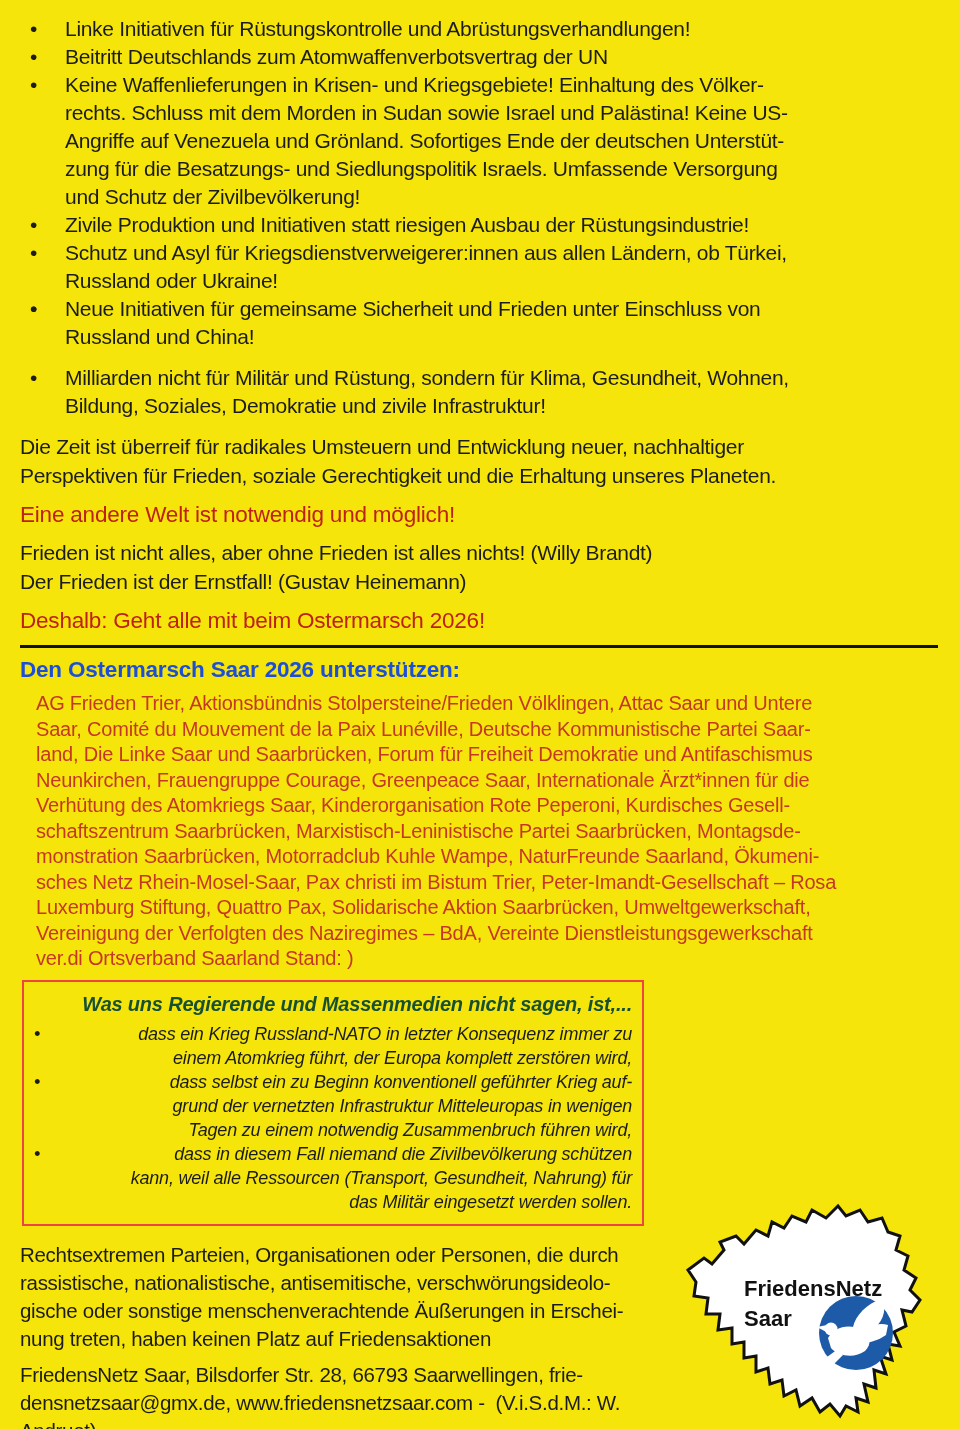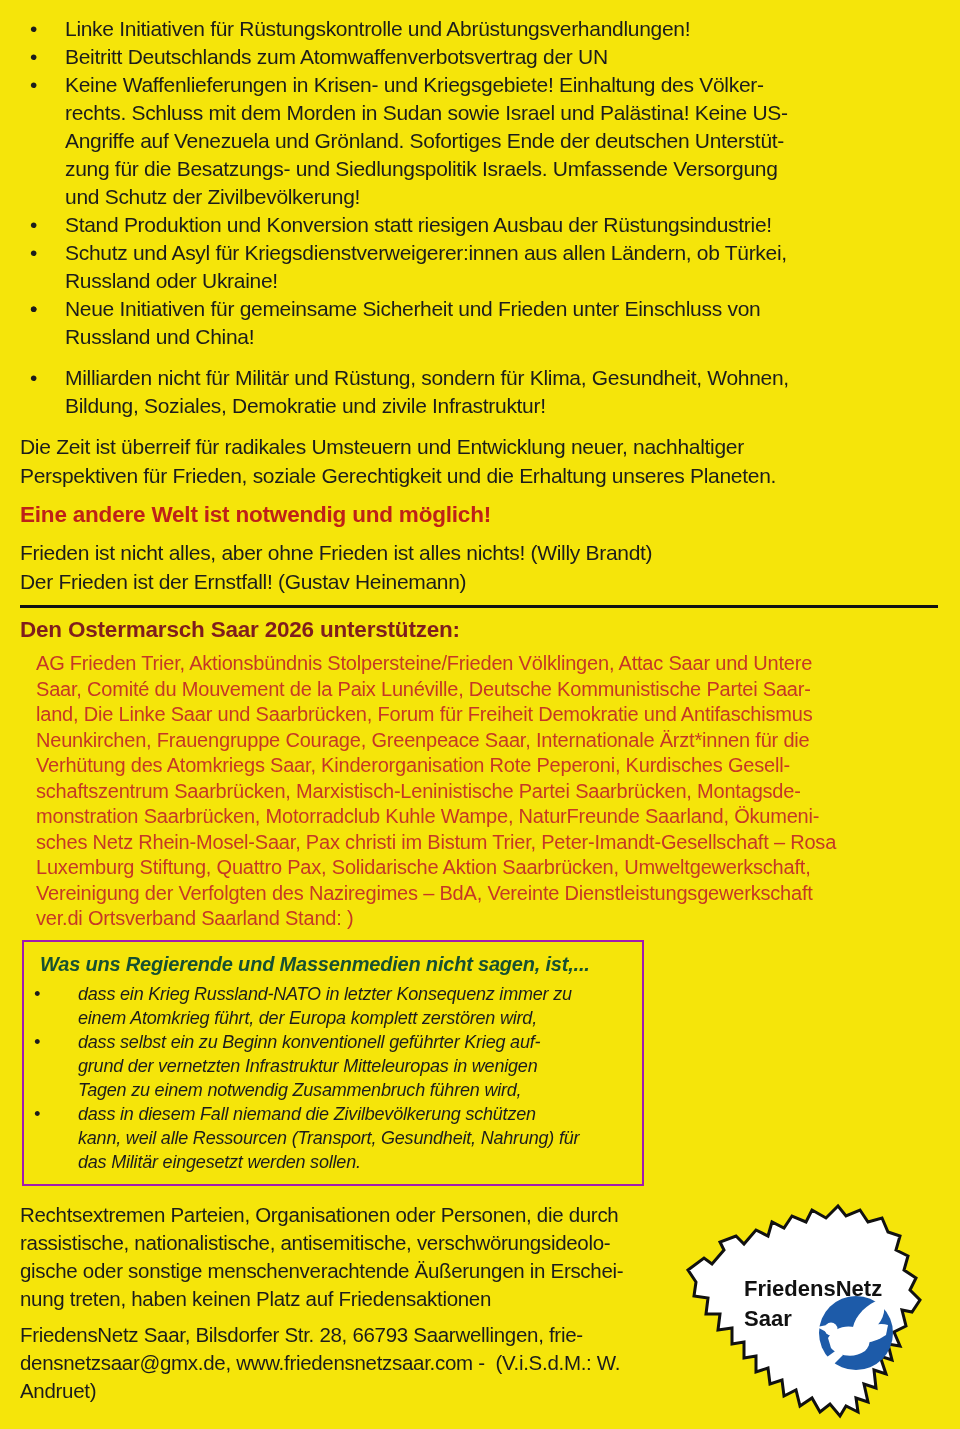--- a/index.html
+++ b/index.html
@@ -24,46 +24,47 @@
   ul.main-list li .dot{
     position:absolute;left:10px;top:0;
     font-size:21px;line-height:28px;
   }
   ul.main-list li.gap{margin-top:13px;}
   .para{
     font-size:21px;line-height:29px;letter-spacing:-0.3px;
     margin:12px 0 0 0;white-space:pre;
   }
   .red-heading{
-    color:#BE2118;font-weight:bold;font-size:22.5px;line-height:30px;
+    color:#BE2118;font-weight:normal;font-size:22.5px;line-height:30px;
     margin:10px 0 0 0;letter-spacing:-0.2px;white-space:pre;
   }
   .quotes{
     font-size:21px;line-height:29px;letter-spacing:-0.3px;
     margin:8px 0 0 0;white-space:pre;
   }
   .divider{
     border:none;border-top:3px solid #111;
     margin:9px 0 0 0;width:918px;
   }
   .green-heading{
-    color:#7f1d1d;font-weight:bold;font-size:22.5px;line-height:30px;
+    color:#1d4ed8;font-weight:bold;font-size:22.5px;line-height:30px;
     margin:7px 0 0 0;letter-spacing:-0.2px;white-space:pre;
   }
   .supporters{
     color:#C53826;font-size:20px;line-height:25.5px;letter-spacing:-0.2px;
     margin:6px 0 0 16px;white-space:pre;
   }
   
   .info-box{
     margin:8px 0 0 2px;
     width:600px;
-    border:2px solid #a21caf;
+    border:2px solid #ef4444;
     padding:8px 10px 10px 8px;
     background:transparent;
+    text-align:right;
   }
   .info-box .box-title{
     color:#175031;font-weight:bold;font-style:italic;
     font-size:20px;line-height:28px;letter-spacing:-0.2px;
     padding-left:8px;margin:0 0 4px 0;white-space:pre;
   }
   ul.box-list{list-style:none;margin:0;padding:0;}
   ul.box-list li{
     position:relative;padding-left:46px;
     font-style:italic;font-size:18px;line-height:24px;
@@ -87,38 +88,39 @@
 <div class="page">
 
   <ul class="main-list">
     <li><span class="dot">•</span><span>Linke Initiativen für Rüstungskontrolle und Abrüstungsverhandlungen!</span></li>
     <li><span class="dot">•</span><span>Beitritt Deutschlands zum Atomwaffenverbotsvertrag der UN</span></li>
     <li><span class="dot">•</span><span>Keine Waffenlieferungen in Krisen- und Kriegsgebiete! Einhaltung des Völker-
 rechts. Schluss mit dem Morden in Sudan sowie Israel und Palästina! Keine US-
 Angriffe auf Venezuela und Grönland. Sofortiges Ende der deutschen Unterstüt-
 zung für die Besatzungs- und Siedlungspolitik Israels. Umfassende Versorgung
 und Schutz der Zivilbevölkerung!</span></li>
-    <li><span class="dot">•</span><span>Stand Produktion und Konversion statt riesigen Ausbau der Rüstungsindustrie!</span></li>
+    <li><span class="dot">•</span><span>Zivile Produktion und Initiativen statt riesigen Ausbau der Rüstungsindustrie!</span></li>
     <li><span class="dot">•</span><span>Schutz und Asyl für Kriegsdienstverweigerer:innen aus allen Ländern, ob Türkei,
 Russland oder Ukraine!</span></li>
     <li><span class="dot">•</span></li>
     <li><span class="dot">•</span><span>Neue Initiativen für gemeinsame Sicherheit und Frieden unter Einschluss von
 Russland und China!</span></li>
     <li class="gap"><span class="dot">•</span><span>Milliarden nicht für Militär und Rüstung, sondern für Klima, Gesundheit, Wohnen,
 Bildung, Soziales, Demokratie und zivile Infrastruktur!</span></li>
   </ul>
 
   <p class="para">Die Zeit ist überreif für radikales Umsteuern und Entwicklung neuer, nachhaltiger
 Perspektiven für Frieden, soziale Gerechtigkeit und die Erhaltung unseres Planeten.</p>
 
   <p class="red-heading">Eine andere Welt ist notwendig und möglich!</p>
 
   <p class="quotes">Frieden ist nicht alles, aber ohne Frieden ist alles nichts! (Willy Brandt)
 Der Frieden ist der Ernstfall! (Gustav Heinemann)</p>
 
+  <p class="red-heading">Deshalb: Geht alle mit beim Ostermarsch 2026!</p>
 
   <hr class="divider">
 
   <p class="green-heading">Den Ostermarsch Saar 2026 unterstützen:</p>
 
   <p class="supporters">AG Frieden Trier, Aktionsbündnis Stolpersteine/Frieden Völklingen, Attac Saar und Untere
 Saar, Comité du Mouvement de la Paix Lunéville, Deutsche Kommunistische Partei Saar-
 land, Die Linke Saar und Saarbrücken, Forum für Freiheit Demokratie und Antifaschismus
 Neunkirchen, Frauengruppe Courage, Greenpeace Saar, Internationale Ärzt*innen für die
 Verhütung des Atomkriegs Saar, Kinderorganisation Rote Peperoni, Kurdisches Gesell-

